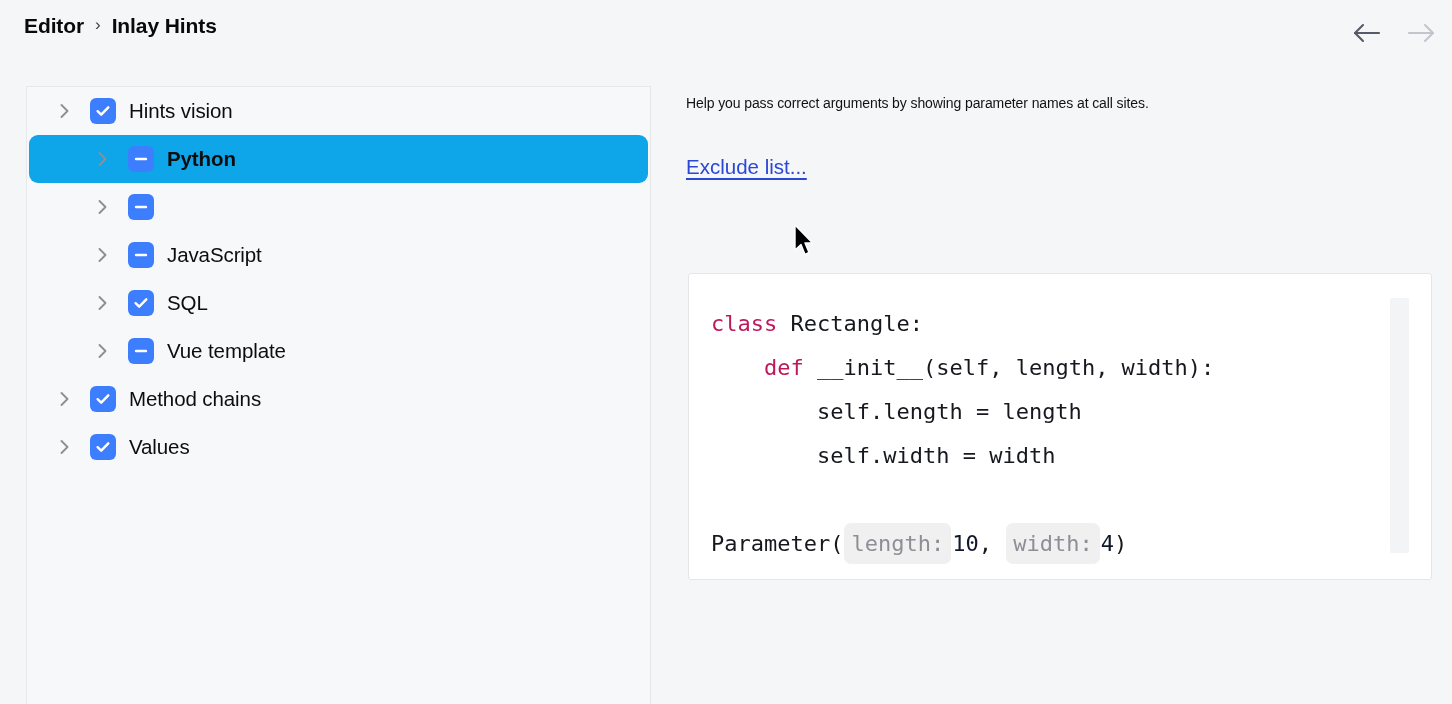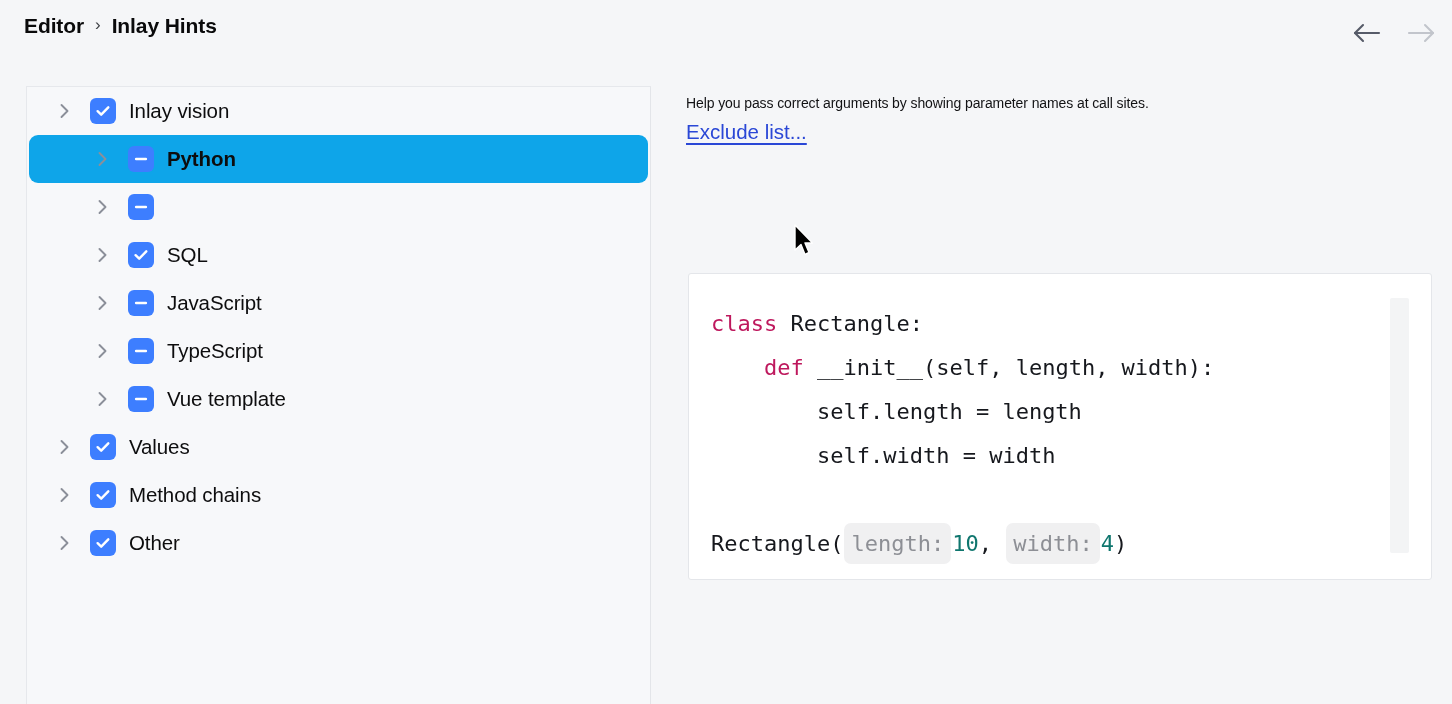--- a/index.html
+++ b/index.html
@@ -77,20 +77,21 @@
   
   .detail {
     position: absolute; left: 686px; top: 86px; width: 746px;
   }
   .desc {
     font-size: 14px; line-height: 34px; color: #121214;
     width: 700px; letter-spacing: -0.1px;
   }
   .exclude-link {
     display: inline-block;
+    margin-top: 35px;
     font-size: 20.5px; color: #2a47d6;
     text-decoration: underline;
     text-underline-offset: 4px;
     cursor: pointer;
   }
 
   
   .code-box {
     position: absolute; left: 688px; top: 273px;
     width: 744px; height: 307px;
@@ -107,21 +108,21 @@
   }
   .code-inner {
     position: absolute; left: 22px; top: 28px; right: 50px;
     font-family: "DejaVu Sans Mono", monospace;
     font-size: 22px;
     line-height: 44px;
     color: #16181d;
     white-space: pre;
   }
   .kw { color: #be185d; }
-  .num { color: #0f766e; }
+  .num { color: #0f172a; }
   .hint {
     background: #f0f0f1;
     color: #8d8f95;
     border-radius: 7px;
     padding: 8px 7px;
     margin: 0 1px;
   }
 
   
   .cursor { position: absolute; left: 793px; top: 224px; width: 24px; height: 36px; }
@@ -163,21 +164,21 @@
         <span class="chev">
           <svg width="22" height="22" viewBox="0 0 22 22">
             <polyline points="8.5,5 14.5,11 8.5,17" fill="none" stroke="#8b8f99" stroke-width="1.9" stroke-linecap="round" stroke-linejoin="round"></polyline>
           </svg>
         </span>
         <span class="cb" style="background: rgb(61, 126, 255);">
           <svg width="18" height="18" viewBox="0 0 18 18">
             <path d="M3.6,9.2 L7.2,12.7 L14.3,5.3" fill="none" stroke="#ffffff" stroke-width="2.4" stroke-linecap="round" stroke-linejoin="round"></path>
           </svg>
         </span>
-        <span class="tree-label">Inlay vision</span>
+        <span class="tree-label">Hints vision</span>
       </div>
       <div class="tree-row indent-1 selected">
         <span class="chev">
           <svg width="22" height="22" viewBox="0 0 22 22">
             <polyline points="8.5,5 14.5,11 8.5,17" fill="none" stroke="#8b8f99" stroke-width="1.9" stroke-linecap="round" stroke-linejoin="round"></polyline>
           </svg>
         </span>
         <span class="cb" style="background: rgb(61, 126, 255);">
           <svg width="18" height="18" viewBox="0 0 18 18">
             <path d="M4.1,9 L13.9,9" fill="none" stroke="#ffffff" stroke-width="2.4" stroke-linecap="round" stroke-linejoin="round"></path>
@@ -198,118 +199,92 @@
         </span>
       </div>
       <div class="tree-row indent-1">
         <span class="chev">
           <svg width="22" height="22" viewBox="0 0 22 22">
             <polyline points="8.5,5 14.5,11 8.5,17" fill="none" stroke="#8b8f99" stroke-width="1.9" stroke-linecap="round" stroke-linejoin="round"></polyline>
           </svg>
         </span>
         <span class="cb" style="background: rgb(61, 126, 255);">
           <svg width="18" height="18" viewBox="0 0 18 18">
+            <path d="M4.1,9 L13.9,9" fill="none" stroke="#ffffff" stroke-width="2.4" stroke-linecap="round" stroke-linejoin="round"></path>
+          </svg>
+        </span>
+        <span class="tree-label">JavaScript</span>
+      </div>
+      <div class="tree-row indent-1">
+        <span class="chev">
+          <svg width="22" height="22" viewBox="0 0 22 22">
+            <polyline points="8.5,5 14.5,11 8.5,17" fill="none" stroke="#8b8f99" stroke-width="1.9" stroke-linecap="round" stroke-linejoin="round"></polyline>
+          </svg>
+        </span>
+        <span class="cb" style="background: rgb(61, 126, 255);">
+          <svg width="18" height="18" viewBox="0 0 18 18">
             <path d="M3.6,9.2 L7.2,12.7 L14.3,5.3" fill="none" stroke="#ffffff" stroke-width="2.4" stroke-linecap="round" stroke-linejoin="round"></path>
           </svg>
         </span>
         <span class="tree-label">SQL</span>
       </div>
       <div class="tree-row indent-1">
         <span class="chev">
           <svg width="22" height="22" viewBox="0 0 22 22">
             <polyline points="8.5,5 14.5,11 8.5,17" fill="none" stroke="#8b8f99" stroke-width="1.9" stroke-linecap="round" stroke-linejoin="round"></polyline>
           </svg>
         </span>
         <span class="cb" style="background: rgb(61, 126, 255);">
           <svg width="18" height="18" viewBox="0 0 18 18">
             <path d="M4.1,9 L13.9,9" fill="none" stroke="#ffffff" stroke-width="2.4" stroke-linecap="round" stroke-linejoin="round"></path>
           </svg>
         </span>
-        <span class="tree-label">JavaScript</span>
-      </div>
-      <div class="tree-row indent-1">
-        <span class="chev">
-          <svg width="22" height="22" viewBox="0 0 22 22">
-            <polyline points="8.5,5 14.5,11 8.5,17" fill="none" stroke="#8b8f99" stroke-width="1.9" stroke-linecap="round" stroke-linejoin="round"></polyline>
-          </svg>
-        </span>
-        <span class="cb" style="background: rgb(61, 126, 255);">
-          <svg width="18" height="18" viewBox="0 0 18 18">
-            <path d="M4.1,9 L13.9,9" fill="none" stroke="#ffffff" stroke-width="2.4" stroke-linecap="round" stroke-linejoin="round"></path>
-          </svg>
-        </span>
-        <span class="tree-label">TypeScript</span>
-      </div>
-      <div class="tree-row indent-1">
-        <span class="chev">
-          <svg width="22" height="22" viewBox="0 0 22 22">
-            <polyline points="8.5,5 14.5,11 8.5,17" fill="none" stroke="#8b8f99" stroke-width="1.9" stroke-linecap="round" stroke-linejoin="round"></polyline>
-          </svg>
-        </span>
-        <span class="cb" style="background: rgb(61, 126, 255);">
-          <svg width="18" height="18" viewBox="0 0 18 18">
-            <path d="M4.1,9 L13.9,9" fill="none" stroke="#ffffff" stroke-width="2.4" stroke-linecap="round" stroke-linejoin="round"></path>
-          </svg>
-        </span>
         <span class="tree-label">Vue template</span>
       </div>
       <div class="tree-row indent-0">
         <span class="chev">
           <svg width="22" height="22" viewBox="0 0 22 22">
             <polyline points="8.5,5 14.5,11 8.5,17" fill="none" stroke="#8b8f99" stroke-width="1.9" stroke-linecap="round" stroke-linejoin="round"></polyline>
           </svg>
         </span>
         <span class="cb" style="background: rgb(61, 126, 255);">
           <svg width="18" height="18" viewBox="0 0 18 18">
             <path d="M3.6,9.2 L7.2,12.7 L14.3,5.3" fill="none" stroke="#ffffff" stroke-width="2.4" stroke-linecap="round" stroke-linejoin="round"></path>
           </svg>
         </span>
+        <span class="tree-label">Method chains</span>
+      </div>
+      <div class="tree-row indent-0">
+        <span class="chev">
+          <svg width="22" height="22" viewBox="0 0 22 22">
+            <polyline points="8.5,5 14.5,11 8.5,17" fill="none" stroke="#8b8f99" stroke-width="1.9" stroke-linecap="round" stroke-linejoin="round"></polyline>
+          </svg>
+        </span>
+        <span class="cb" style="background: rgb(61, 126, 255);">
+          <svg width="18" height="18" viewBox="0 0 18 18">
+            <path d="M3.6,9.2 L7.2,12.7 L14.3,5.3" fill="none" stroke="#ffffff" stroke-width="2.4" stroke-linecap="round" stroke-linejoin="round"></path>
+          </svg>
+        </span>
         <span class="tree-label">Values</span>
-      </div>
-      <div class="tree-row indent-0">
-        <span class="chev">
-          <svg width="22" height="22" viewBox="0 0 22 22">
-            <polyline points="8.5,5 14.5,11 8.5,17" fill="none" stroke="#8b8f99" stroke-width="1.9" stroke-linecap="round" stroke-linejoin="round"></polyline>
-          </svg>
-        </span>
-        <span class="cb" style="background: rgb(61, 126, 255);">
-          <svg width="18" height="18" viewBox="0 0 18 18">
-            <path d="M3.6,9.2 L7.2,12.7 L14.3,5.3" fill="none" stroke="#ffffff" stroke-width="2.4" stroke-linecap="round" stroke-linejoin="round"></path>
-          </svg>
-        </span>
-        <span class="tree-label">Method chains</span>
-      </div>
-      <div class="tree-row indent-0">
-        <span class="chev">
-          <svg width="22" height="22" viewBox="0 0 22 22">
-            <polyline points="8.5,5 14.5,11 8.5,17" fill="none" stroke="#8b8f99" stroke-width="1.9" stroke-linecap="round" stroke-linejoin="round"></polyline>
-          </svg>
-        </span>
-        <span class="cb" style="background: rgb(61, 126, 255);">
-          <svg width="18" height="18" viewBox="0 0 18 18">
-            <path d="M3.6,9.2 L7.2,12.7 L14.3,5.3" fill="none" stroke="#ffffff" stroke-width="2.4" stroke-linecap="round" stroke-linejoin="round"></path>
-          </svg>
-        </span>
-        <span class="tree-label">Other</span>
       </div>
     </div>
 
   <div class="detail">
     <div class="desc">Help you pass correct arguments by showing parameter names at call sites.</div>
     <a class="exclude-link">Exclude list...</a>
   </div>
 
   <div class="code-box">
     <div class="code-scroll-track"></div>
     <div class="code-inner"><span class="kw">class</span><span> Rectangle:</span>
 <span>    </span><span class="kw">def</span><span> __init__(self, length, width):</span>
 <span>        self.length = length</span>
 <span>        self.width = width</span>
 
-<span>Rectangle(</span><span class="hint">length:</span><span class="num">10</span><span>, </span><span class="hint">width:</span><span class="num">4</span><span>)</span></div>
+<span>Parameter(</span><span class="hint">length:</span><span class="num">10</span><span>, </span><span class="hint">width:</span><span class="num">4</span><span>)</span></div>
   </div>
 
   <div class="cursor">
     <svg width="24" height="36" viewBox="0 0 24 36">
       <path d="M2,1 L2,26 L8,20.5 L12,30.5 L16,28.5 L12,19 L19.5,19 Z" fill="#000000" stroke="#ffffff" stroke-width="1.4" stroke-linejoin="round"></path>
     </svg>
   </div>
 
 </div>
 

